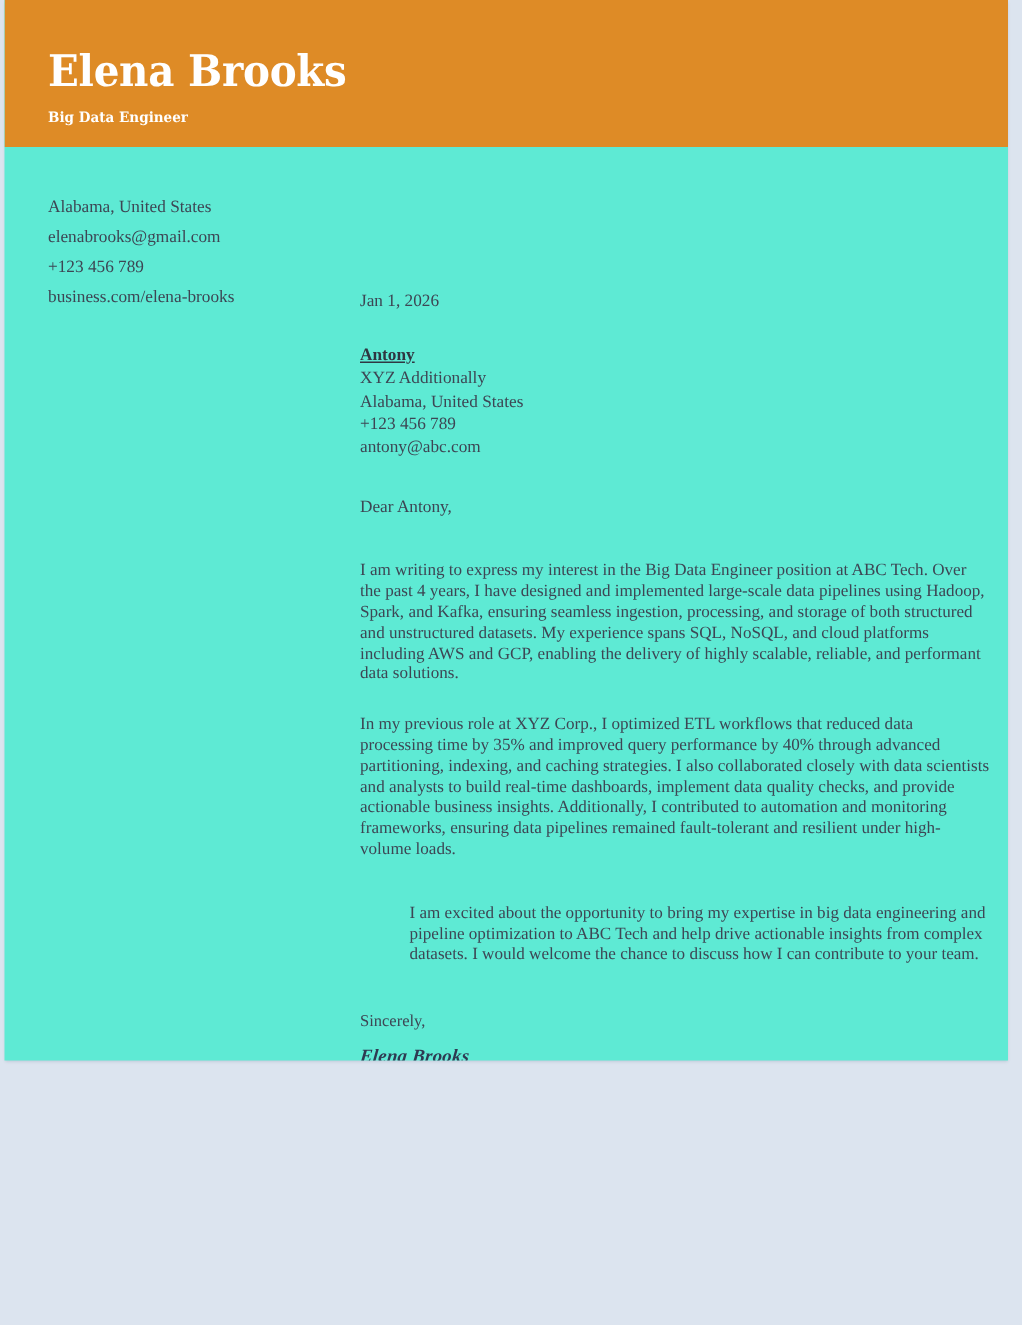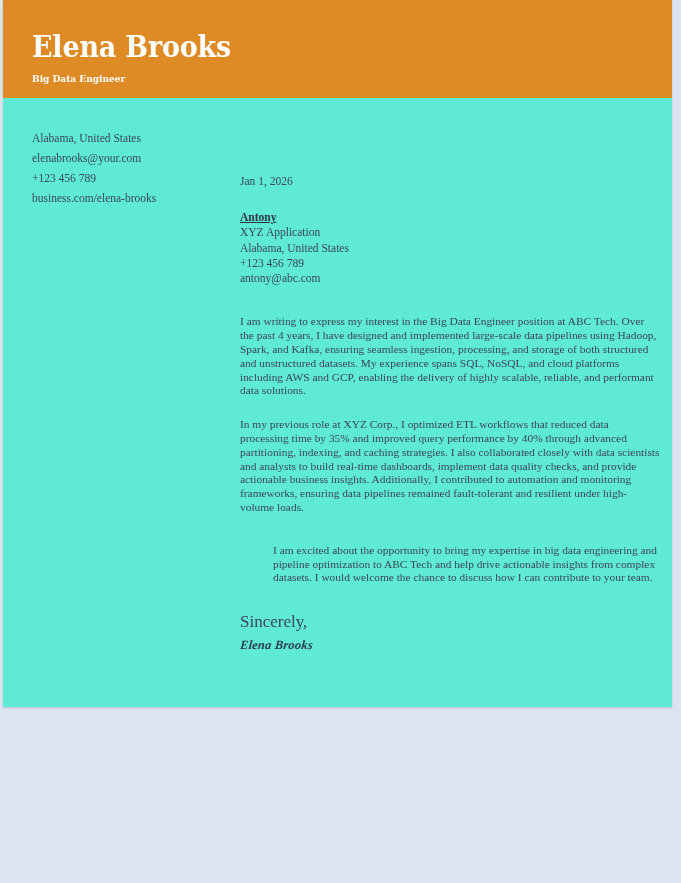--- a/index.html
+++ b/index.html
@@ -74,21 +74,21 @@
   }
 
   .letter {
     position: absolute;
     left: 237px;
     top: 0;
     width: 420px;
   }
 
   .date {
-    margin-top: 76px;
+    margin-top: 96px;
     font-family: "Liberation Serif", serif;
     font-size: 11.5px;
     line-height: 14px;
     color: #3d4654;
   }
 
   .recipient {
     margin-top: 22px;
   }
   .recipient-name {
@@ -134,21 +134,21 @@
     margin-top: 29px;
   }
   .body-para.last {
     margin-top: 29px;
     margin-left: 33px;
   }
 
   .closing {
     margin-top: 30px;
     font-family: "Liberation Serif", serif;
-    font-size: 17px;
+    font-size: 11px;
     line-height: 14px;
     color: #3d4654;
   }
   .signature {
     margin-top: 9px;
     font-family: "Liberation Serif", serif;
     font-style: italic;
     font-weight: bold;
     font-size: 12.5px;
     line-height: 15px;
@@ -166,38 +166,39 @@
 
   <div class="banner">
     <div class="banner-name">Elena Brooks</div>
     <div class="banner-role">Big Data Engineer</div>
   </div>
 
   <div class="content">
 
     <div class="sidebar">
       <div class="contact-line">Alabama, United States</div>
-      <div class="contact-line">elenabrooks@your.com</div>
+      <div class="contact-line">elenabrooks@gmail.com</div>
       <div class="contact-line">+123 456 789</div>
       <div class="contact-line">business.com/elena-brooks</div>
     </div>
 
     <div class="letter">
 
       <div class="date">Jan 1, 2026</div>
 
       <div class="recipient">
         <div class="recipient-name">Antony</div>
-        <div class="recipient-line">XYZ Application</div>
+        <div class="recipient-line">XYZ Additionally</div>
         <div class="recipient-line">Alabama, United States</div>
         <div class="recipient-line">+123 456 789</div>
         <div class="recipient-line">antony@abc.com</div>
       </div>
 
 
+      <div class="salutation">Dear Antony,</div>
 
       <div class="body-para first">I am writing to express my interest in the Big Data Engineer position at ABC Tech. Over the past 4 years, I have designed and implemented large-scale data pipelines using Hadoop, Spark, and Kafka, ensuring seamless ingestion, processing, and storage of both structured and unstructured datasets. My experience spans SQL, NoSQL, and cloud platforms including AWS and GCP, enabling the delivery of highly scalable, reliable, and performant data solutions.</div>
       <div class="body-para">In my previous role at XYZ Corp., I optimized ETL workflows that reduced data processing time by 35% and improved query performance by 40% through advanced partitioning, indexing, and caching strategies. I also collaborated closely with data scientists and analysts to build real-time dashboards, implement data quality checks, and provide actionable business insights. Additionally, I contributed to automation and monitoring frameworks, ensuring data pipelines remained fault-tolerant and resilient under high-volume loads.</div>
       <div class="body-para last">I am excited about the opportunity to bring my expertise in big data engineering and pipeline optimization to ABC Tech and help drive actionable insights from complex datasets. I would welcome the chance to discuss how I can contribute to your team.</div>
 
       <div class="closing">Sincerely,</div>
       <div class="signature">Elena Brooks</div>
 
     </div>
   </div>

